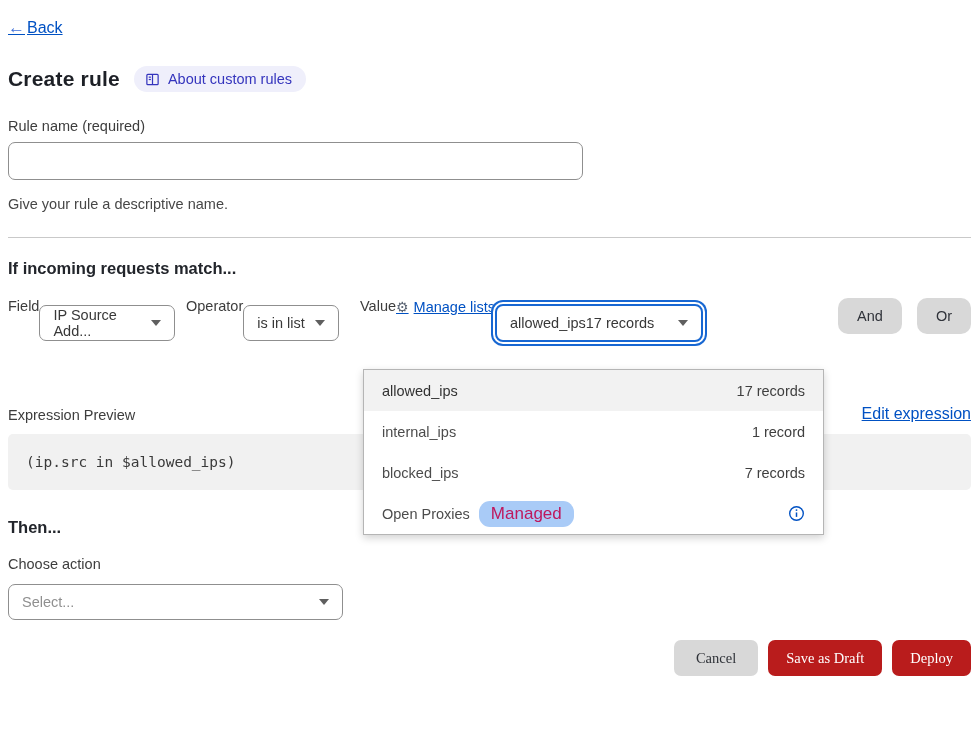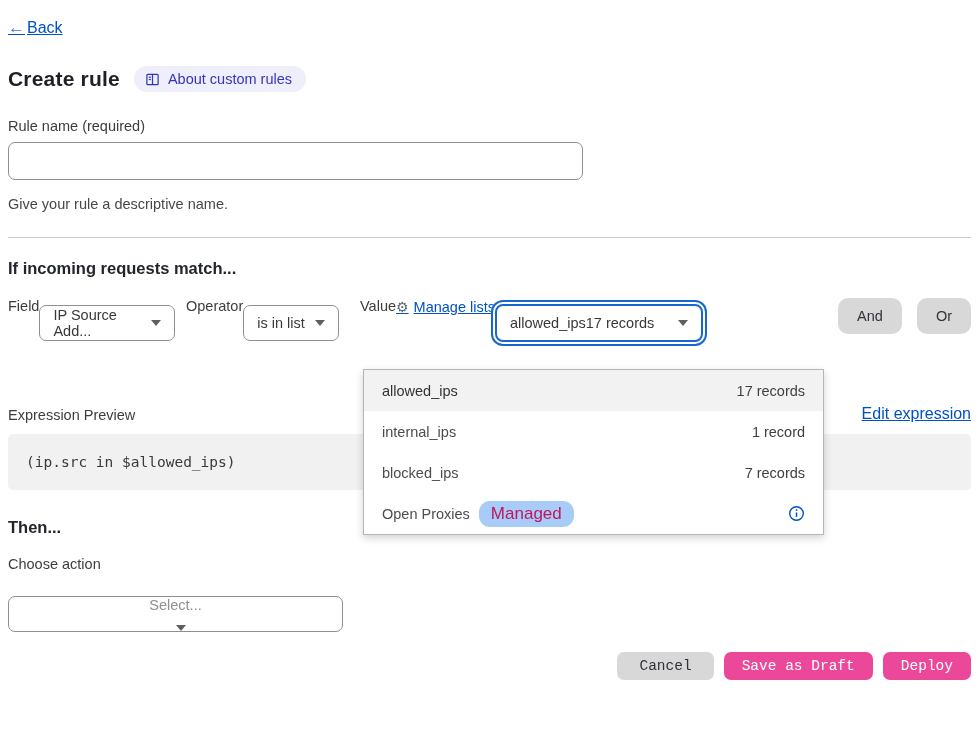--- a/index.html
+++ b/index.html
@@ -101,31 +101,31 @@
   .expr-header { display: flex; justify-content: space-between; align-items: flex-end; margin-top: 63px; }
   .expr-label { font-size: 14.5px; color: #3d3d3d; }
   .expr-block {
     margin-top: 11px; background: #f1f1f1; border-radius: 5px;
     height: 56px; display: flex; align-items: center; padding: 0 18px;
   }
   .expr-code { font-family: "DejaVu Sans Mono", "Liberation Mono", monospace; font-size: 14.5px; color: #3a3a3a; }
 
   
   .then-heading { margin-top: 28px; }
-  .action-select { width: 335px; margin-top: 24px; flex-direction: column; }
+  .action-select { width: 335px; margin-top: 12px; }
   .placeholder { color: #8f8f8f; }
 
   
   .footer { display: flex; justify-content: flex-end; align-items: center; margin-top: 20px; gap: 10px; }
   .btn {
-    height: 28px; border: none; border-radius: 7px; font-size: 14.5px;
-    cursor: pointer; font-family: Liberation Mono, monospace;
+    height: 36px; border: none; border-radius: 7px; font-size: 14.5px;
+    cursor: pointer; font-family: Liberation Serif, serif;
   }
   .btn-secondary { background: #d8d8d8; color: #2f3238; padding: 0 22px; }
-  .btn-primary { background: #ec4899; color: #fff; padding: 0 18px; }
+  .btn-primary { background: #b91c1c; color: #fff; padding: 0 18px; }
 </style>
 </head>
 <body>
 
 <div class="page">
 
   
   <a class="back-link">
     <span class="back-arrow">←</span>
       <span>Back</span>

